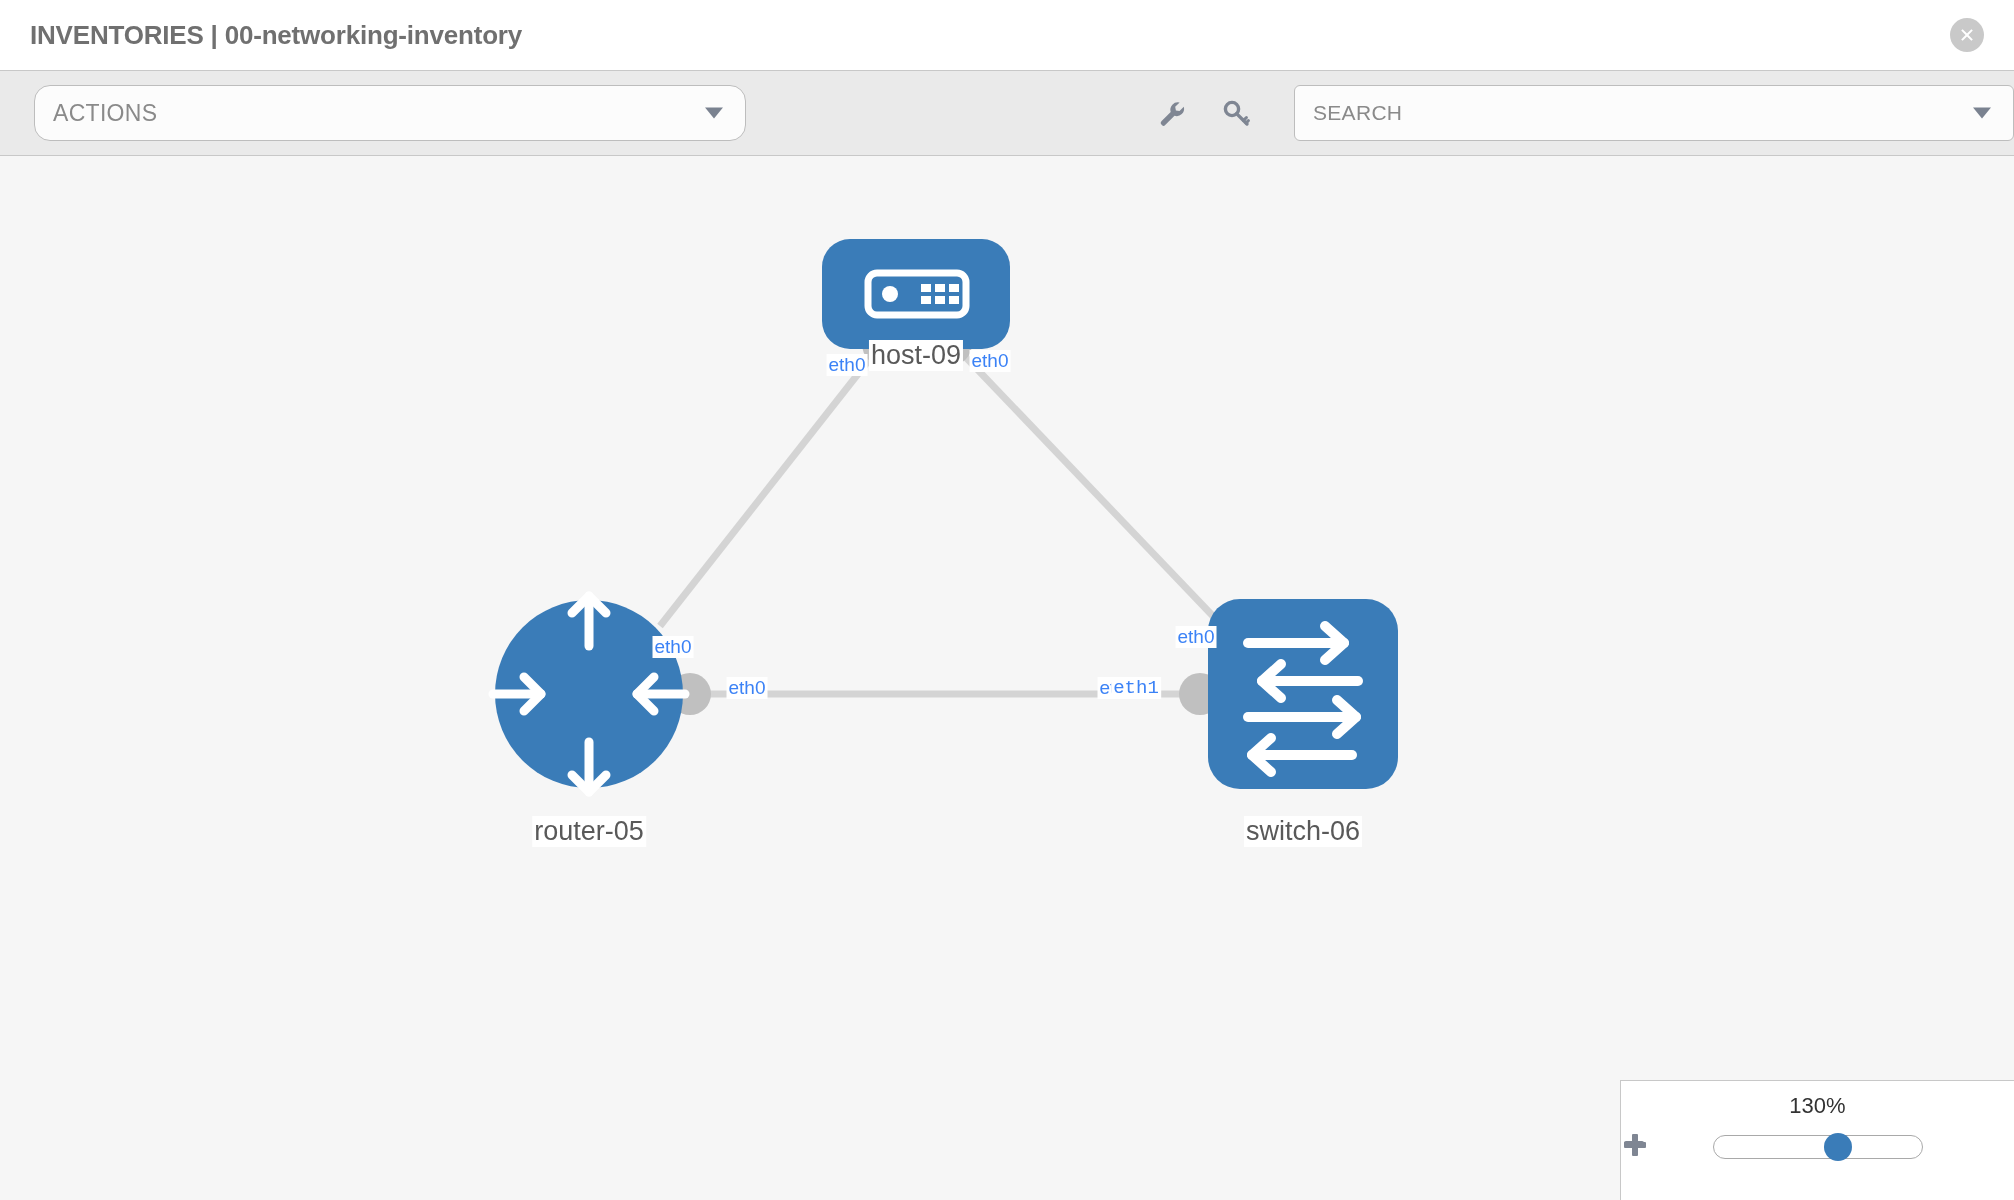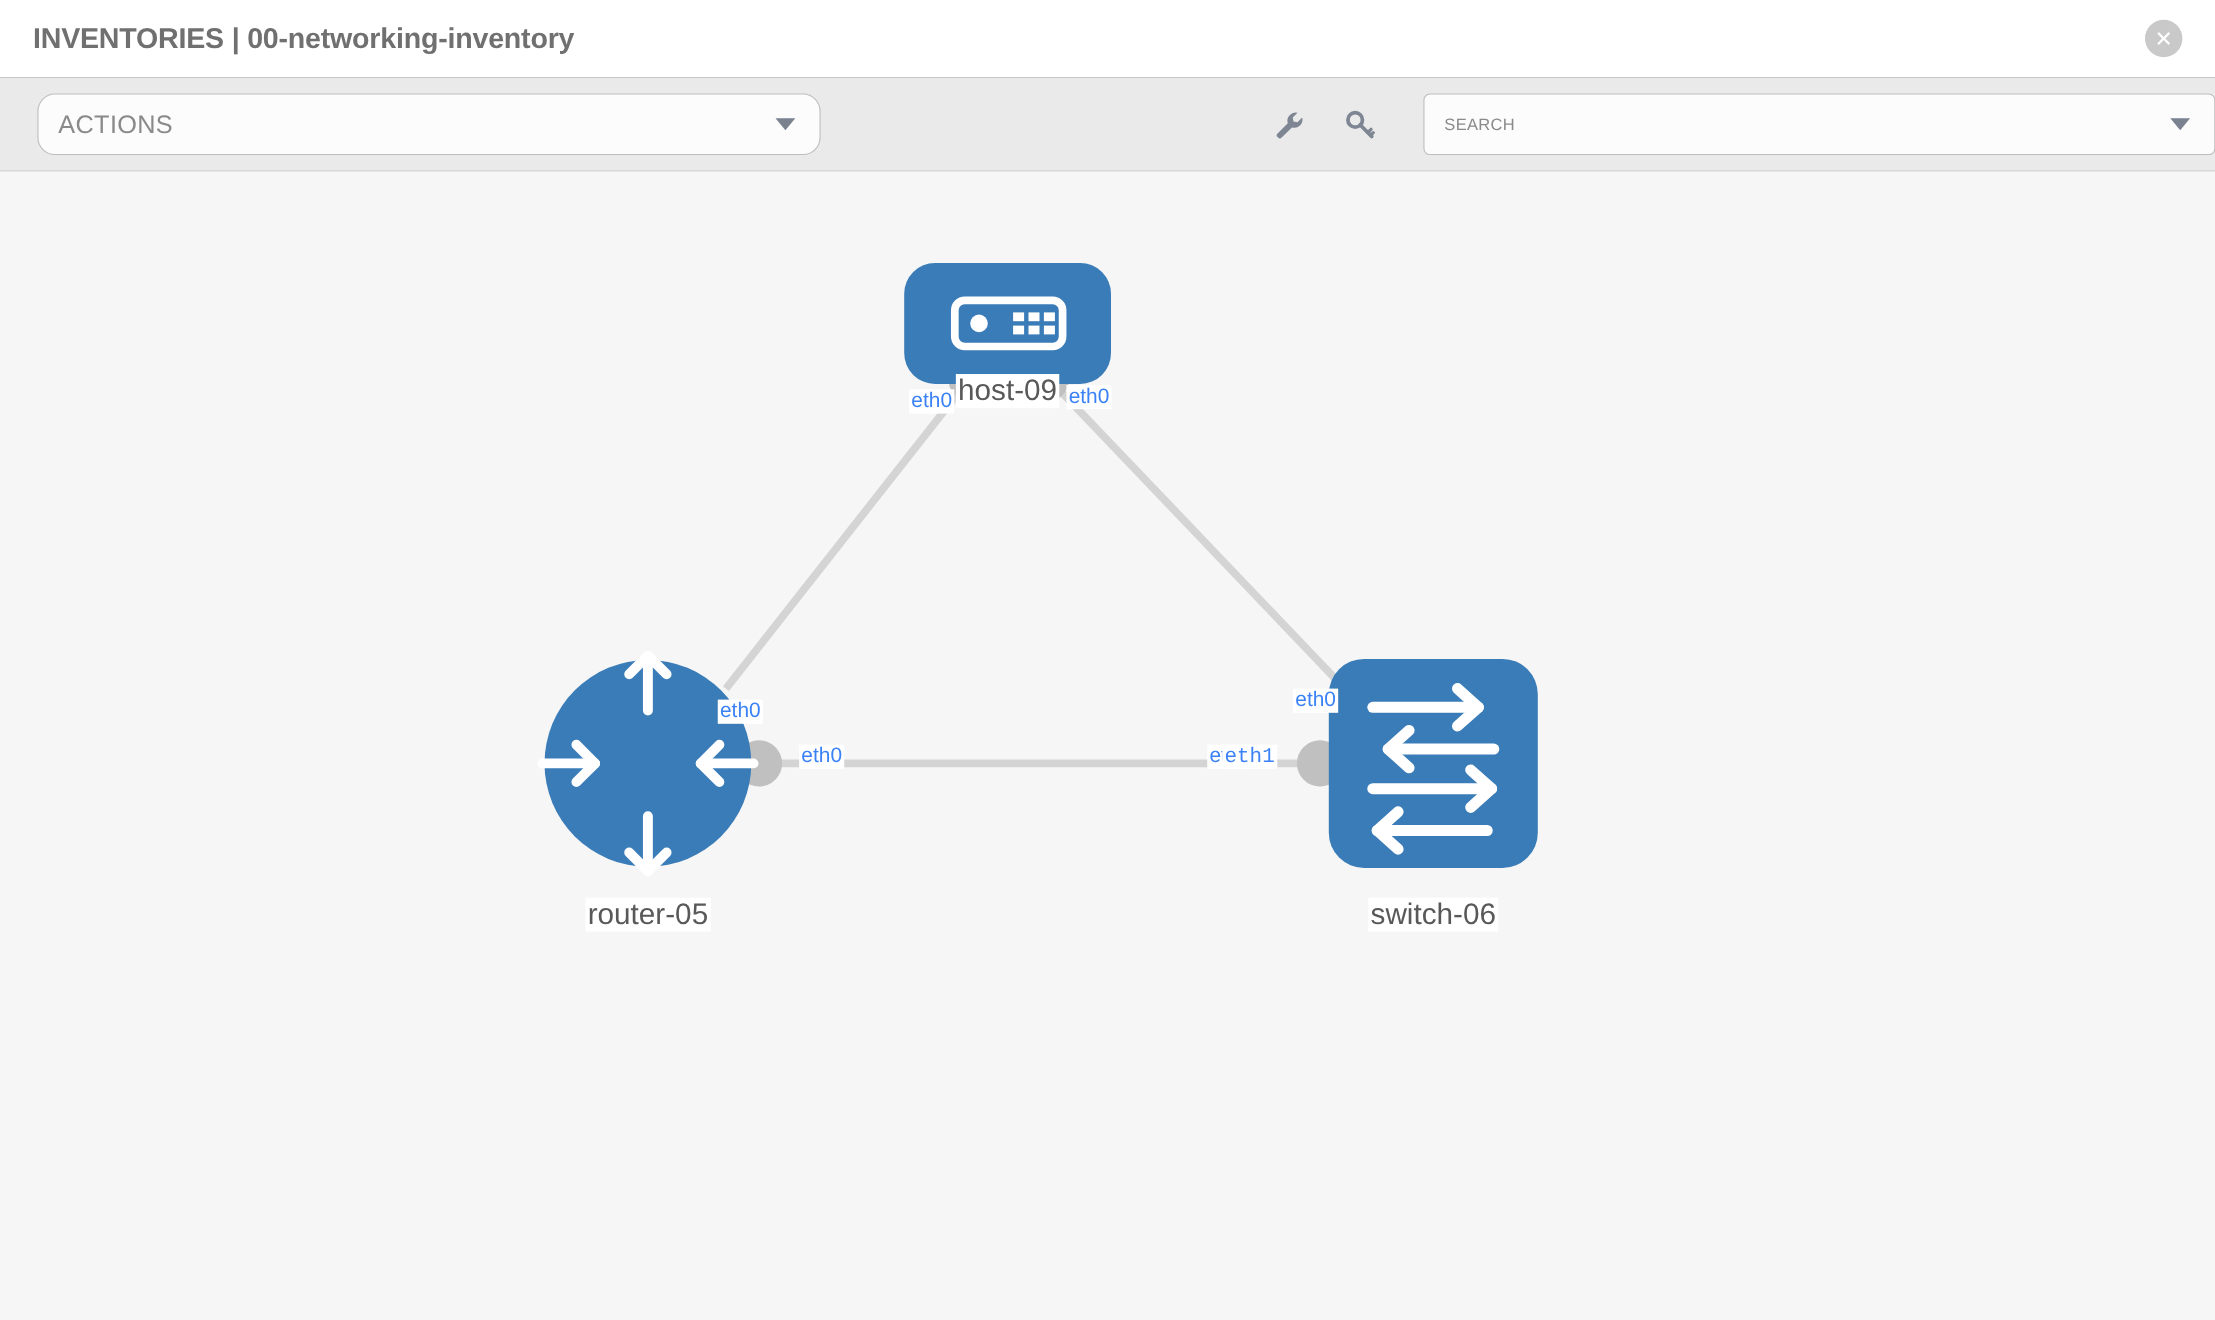--- a/index.html
+++ b/index.html
@@ -112,21 +112,21 @@
     width: 790px;
     height: 56px;
     background: #fcfcfc;
     border: 1px solid #bdbdbd;
     border-radius: 6px;
     display: flex;
     align-items: center;
   }
   .search-placeholder {
     margin-left: 18px;
-    font-size: 15px;
+    font-size: 21px;
     color: #15803d;
     letter-spacing: 0.3px;
     background: transparent;
     border: 0;
     outline: none;
     font-family: "Liberation Sans", sans-serif;
     width: 700px;
   }
   .search-placeholder::placeholder { color: #8a8a8a; }
 
@@ -334,15 +334,34 @@
     <div class="iface-label" style="left:673px; top:480px;">eth0</div>
     <div class="iface-label" style="left:1196px; top:470px;">eth0</div>
     <div class="iface-label" style="left:747px; top:521px;">eth0</div>
     <div class="iface-label" style="left:1118px; top:521px;">eth0</div>
     <div class="iface-label" style="left:1136px; top:521px;font-family:Liberation Mono, monospace;">eth1</div>
 
     <div class="node-label" style="left:916px;  top:184px;">host-09</div>
     <div class="node-label" style="left:589px;  top:660px;">router-05</div>
     <div class="node-label" style="left:1303px; top:660px;">switch-06</div>
 
+    <div class="zoom-panel" style="left:1620px; top:924px;">
+      <div class="zoom-value">130%</div>
+      <div class="zoom-row">
+        <div class="zoom-minus">
+          <svg width="26" height="26" viewBox="0 0 26 26" aria-hidden="true">
+            <rect x="3" y="10" width="20" height="6" rx="2" fill="#7f8693"></rect>
+          </svg>
+        </div>
+        <div class="slider-track">
+          <div class="slider-thumb" style="left: 60%;"></div>
+        </div>
+        <div class="zoom-plus">
+          <svg width="28" height="28" viewBox="0 0 28 28" aria-hidden="true">
+            <rect x="3" y="11" width="22" height="6" rx="1" fill="#7f8693"></rect>
+            <rect x="11" y="3" width="6" height="22" rx="1" fill="#7f8693"></rect>
+          </svg>
+        </div>
+      </div>
+    </div>
 
   </div>
 </div>
 
 </body></html>

